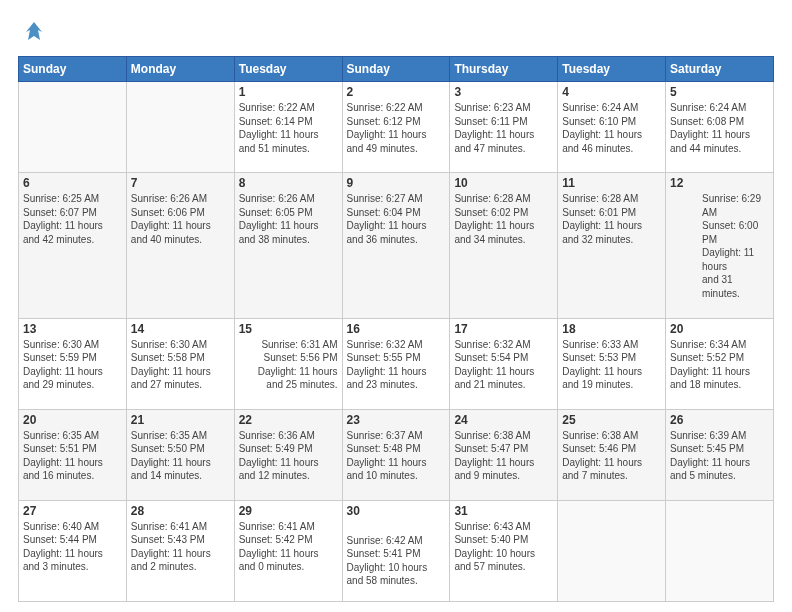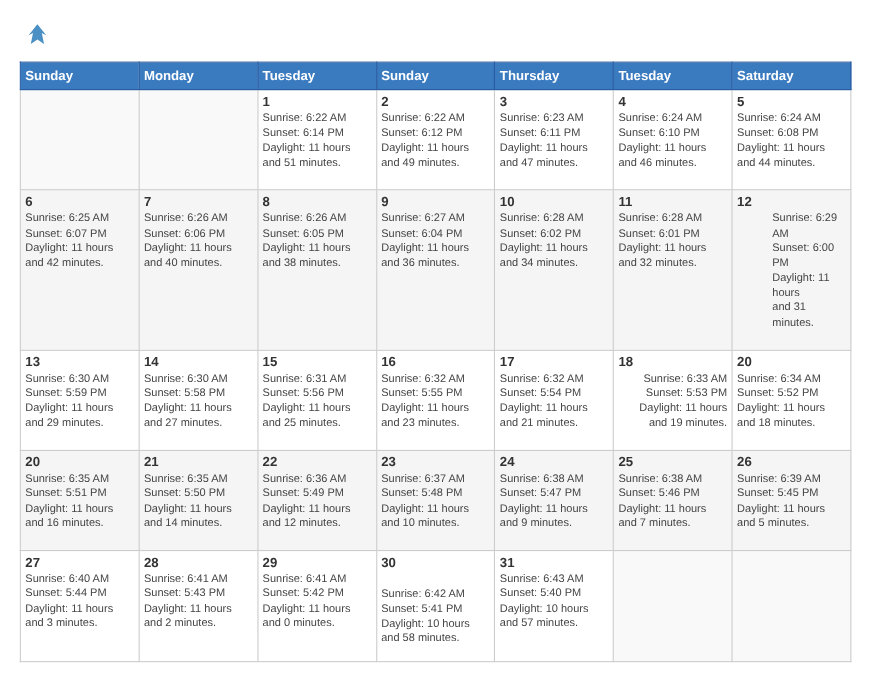--- a/index.html
+++ b/index.html
@@ -241,42 +241,42 @@
           </td>
           <td>
             <span class="day-number">14</span>
             <div class="day-info" style="white-space: pre-line;">Sunrise: 6:30 AM
 Sunset: 5:58 PM
 Daylight: 11 hours
 and 27 minutes.</div>
           </td>
           <td>
             <span class="day-number">15</span>
-            <div class="day-info" style="white-space: pre-line;">Sunrise: 6:31 AM
+            <div class="day-info" style="white-space: pre-line; text-align: right;">Sunrise: 6:31 AM
 Sunset: 5:56 PM
 Daylight: 11 hours
 and 25 minutes.</div>
           </td>
           <td>
             <span class="day-number">16</span>
             <div class="day-info" style="white-space: pre-line;">Sunrise: 6:32 AM
 Sunset: 5:55 PM
 Daylight: 11 hours
 and 23 minutes.</div>
           </td>
           <td>
             <span class="day-number">17</span>
             <div class="day-info" style="white-space: pre-line;">Sunrise: 6:32 AM
 Sunset: 5:54 PM
 Daylight: 11 hours
 and 21 minutes.</div>
           </td>
           <td>
             <span class="day-number">18</span>
-            <div class="day-info" style="white-space: pre-line; text-align: right;">Sunrise: 6:33 AM
+            <div class="day-info" style="white-space: pre-line;">Sunrise: 6:33 AM
 Sunset: 5:53 PM
 Daylight: 11 hours
 and 19 minutes.</div>
           </td>
           <td>
             <span class="day-number">20</span>
             <div class="day-info" style="white-space: pre-line;">Sunrise: 6:34 AM
 Sunset: 5:52 PM
 Daylight: 11 hours
 and 18 minutes.</div>

